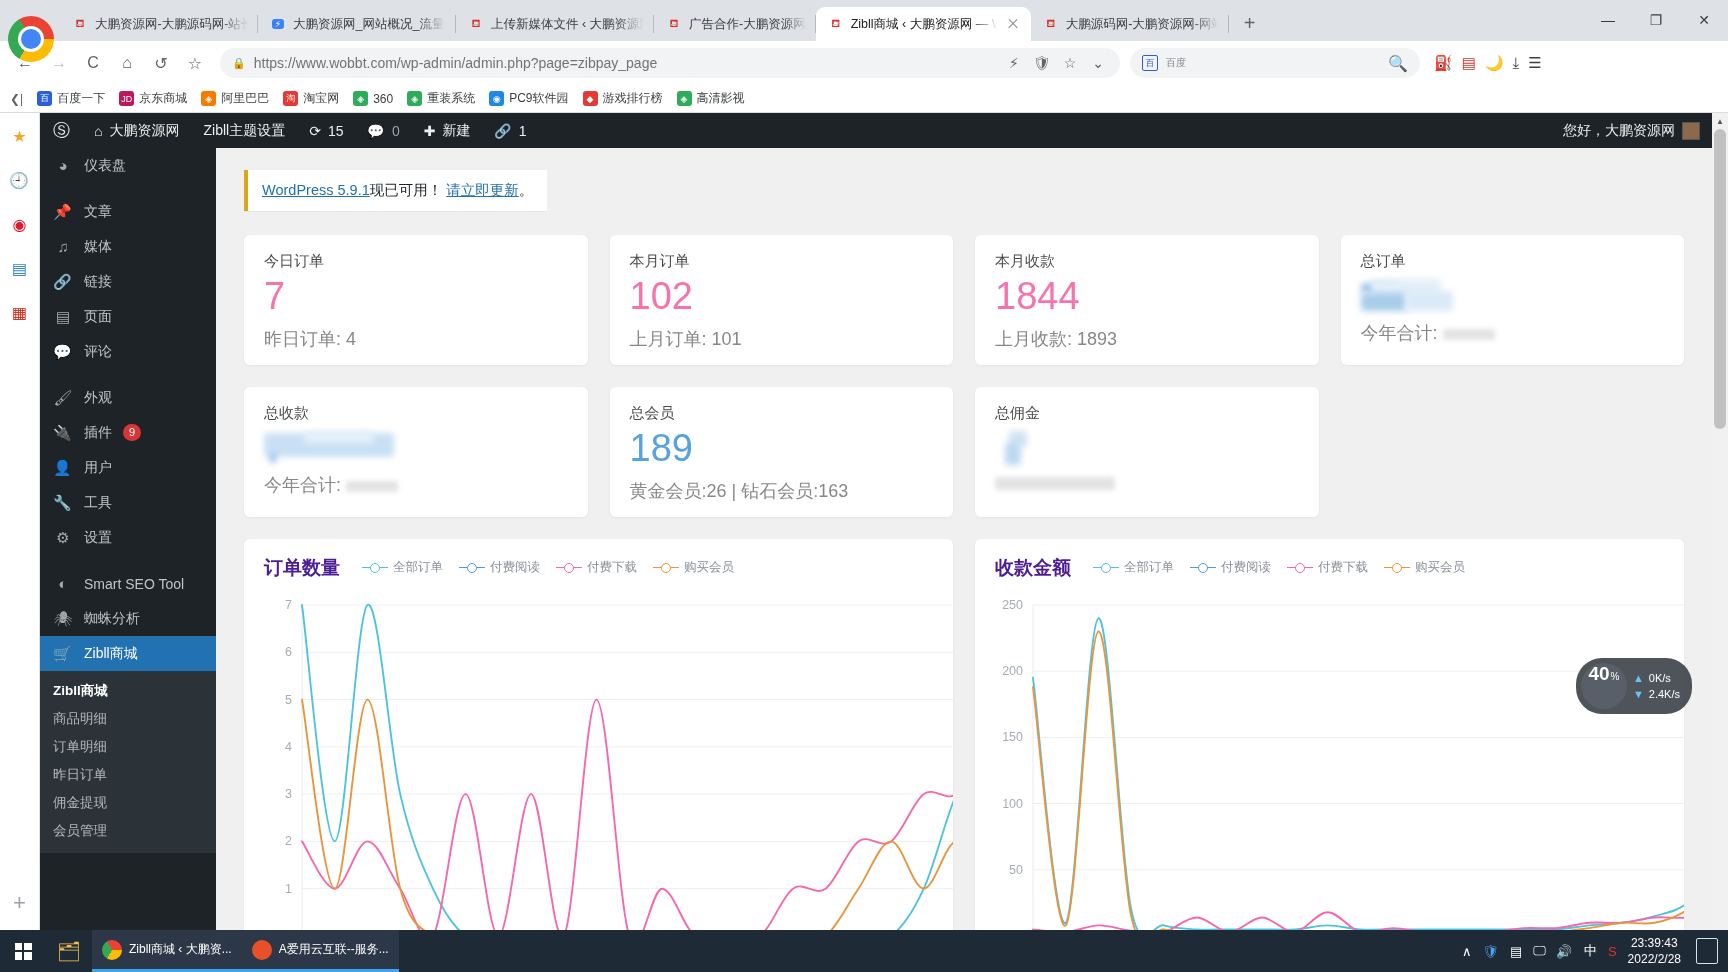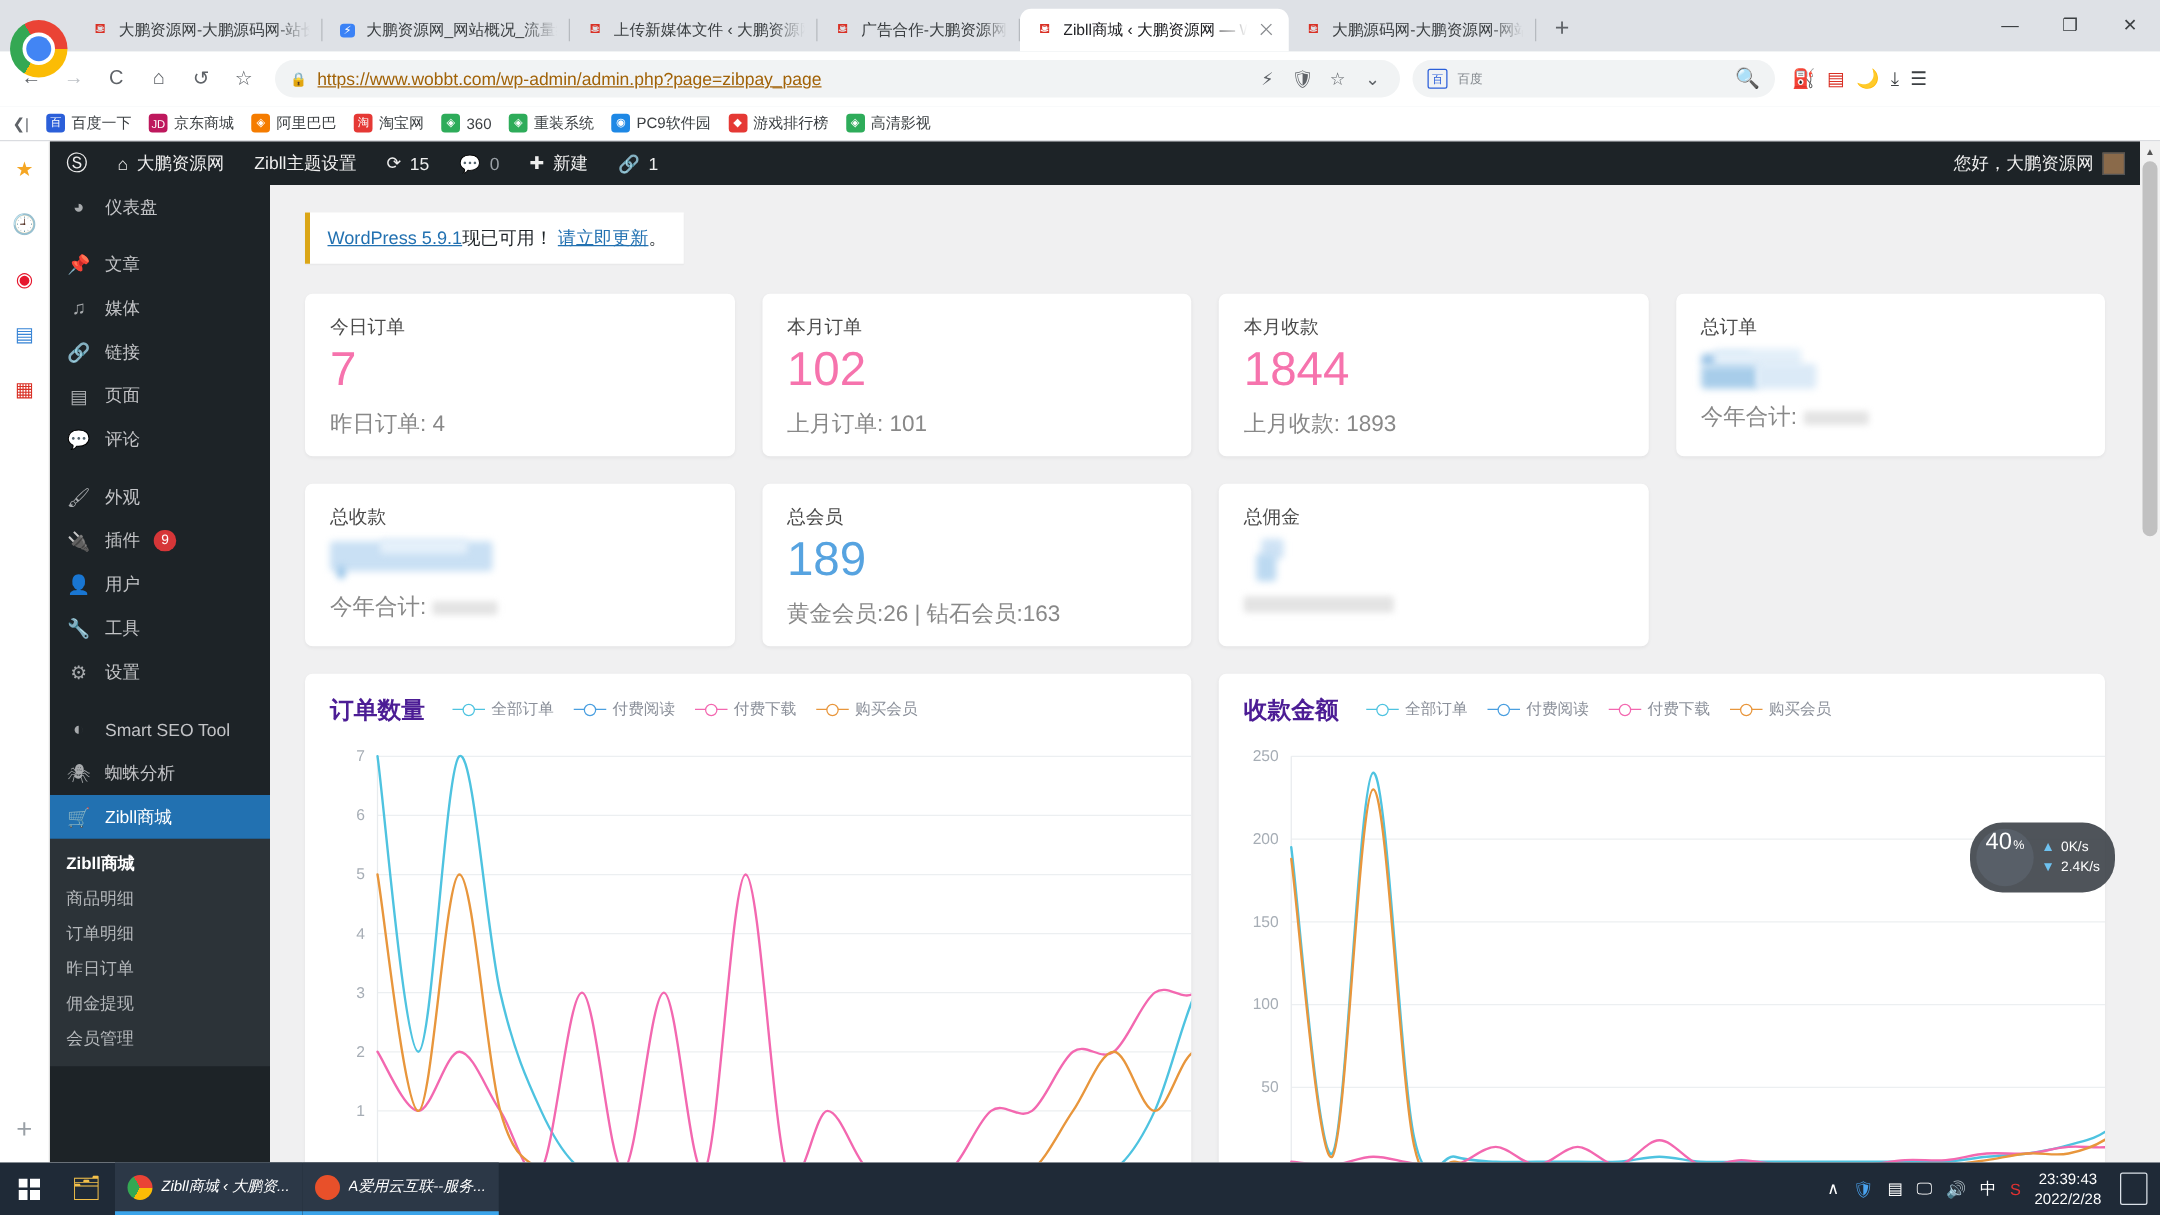--- a/index.html
+++ b/index.html
@@ -35,21 +35,21 @@
   .wincontrols div { width:48px;height:40px;display:flex;align-items:center;justify-content:center;color:#3c4043;font-size:14px;}
 
   
   .toolbar { height:44px; background:#fff; display:flex; align-items:center; gap:4px; padding:0 10px; }
   .nav-btn { width:30px;height:30px;border-radius:50%;display:flex;align-items:center;justify-content:center;
       color:#5f6368;font-size:16px;flex:none; }
   .nav-btn.dim { color:#bdc1c6; }
   .omnibox { flex:1; height:30px; background:#f1f3f4; border-radius:16px; display:flex; align-items:center;
       gap:8px; padding:0 12px; margin:0 6px; max-width:900px; }
   .omnibox .lock { font-size:11px; color:#5f6368; }
-  .omnibox .url { font-size:14px; color:#a16207; white-space:nowrap; overflow:hidden; flex:1;text-decoration:underline; }
+  .omnibox .url { font-size:14px; color:#737373; white-space:nowrap; overflow:hidden; flex:1; }
   .omnibox .tb-ic { font-size:14px; color:#5f6368; width:20px; text-align:center; }
   .searchbox { width:290px; height:30px; background:#f1f3f4; border-radius:16px; display:flex; align-items:center;
       gap:8px; padding:0 12px; }
   .searchbox .bd { width:16px;height:16px;border:1.6px solid #2b5fd9;border-radius:2px;display:flex;align-items:center;
       justify-content:center;font-size:9px;color:#2b5fd9;flex:none;}
   .searchbox .sq { flex:1; font-size:10px; color:#80868b; }
   .ext-icons { display:flex; align-items:center; gap:9px; padding-left:10px; }
   .ext-icons span { font-size:15px; }
 
   
@@ -119,42 +119,42 @@
   .lgm::before{content:"";position:absolute;left:0;top:4.2px;width:26px;height:1.6px;background:currentColor;}
   .lgm::after{content:"";position:absolute;left:8px;top:0.5px;width:8px;height:8px;border-radius:50%;border:1.6px solid currentColor;background:#fff;}
   .plot { position:absolute; left:0; right:0; top:58px; bottom:0; }
   .plot svg { display:block; }
 
   
   .speedw { position:absolute; right:36px; top:545px; display:flex; align-items:center; gap:6px;
       background:rgba(60,65,72,.9); color:#fff; border-radius:26px; padding:5px 12px 5px 5px; }
   .speedw .circ { width:46px;height:46px;border-radius:50%;background:#585f68;display:flex;align-items:baseline;
       justify-content:center;gap:1px; }
-  .speedw .circ b { font-size:19px; font-weight:normal; }
+  .speedw .circ b { font-size:19px; font-weight:bold; }
   .speedw .circ s { font-size:10px; text-decoration:none; }
   .speedw .rates { font-size:11px; line-height:1.5; }
   .speedw .rates div { display:flex; gap:5px; align-items:center; }
   .speedw .rates .up { color:#6ec2f0; }
   .speedw .rates .dn { color:#6ec2f0; }
 
   
   .pscroll { position:absolute; right:0; top:0; width:16px; height:817px; background:#f1f1f1; }
   .pscroll .arrow { height:16px; display:flex; align-items:center; justify-content:center; font-size:8px; color:#555; }
   .pscroll .thumb { position:absolute; left:2px; top:16px; width:12px; height:300px; background:#c1c1c1; border-radius:6px; }
 
   
   .taskbar { position:absolute; left:0; bottom:0; width:1728px; height:42px; background:#1f2a37; display:flex; align-items:center; color:#fff; }
   .tb-start { width:46px;height:42px;display:flex;align-items:center;justify-content:center; }
   .tb-start .w { width:17px;height:17px;display:grid;grid-template-columns:1fr 1fr;grid-template-rows:1fr 1fr;gap:2px;}
   .tb-start .w i{background:#fff;display:block;}
   .tb-ico { width:46px;height:42px;display:flex;align-items:center;justify-content:center;font-size:19px; }
   .tb-task { height:42px; display:flex; align-items:center; gap:7px; padding:0 10px; font-size:12px;
       background:#2c3847; border-bottom:3px solid #3ba4ea; max-width:165px; }
   .tb-task .tico { width:20px;height:20px;border-radius:50%;flex:none;display:flex;align-items:center;justify-content:center;font-size:12px;}
-  .tb-task span.lbl { white-space:nowrap; overflow:hidden; text-overflow:ellipsis;font-style:italic; }
+  .tb-task span.lbl { white-space:nowrap; overflow:hidden; text-overflow:ellipsis; }
   .tb-right { margin-left:auto; display:flex; align-items:center; gap:11px; padding-right:10px; font-size:13px; }
   .tb-clock { font-size:12px; line-height:1.35; text-align:center; }
   .tb-notif { width:22px;height:26px;border:1.4px solid #dbe1e8;border-radius:2px;position:relative;margin-left:4px; }
 </style>
 </head>
 <body>
 
 <div class="chrome">
 
   <div class="tabstrip">

